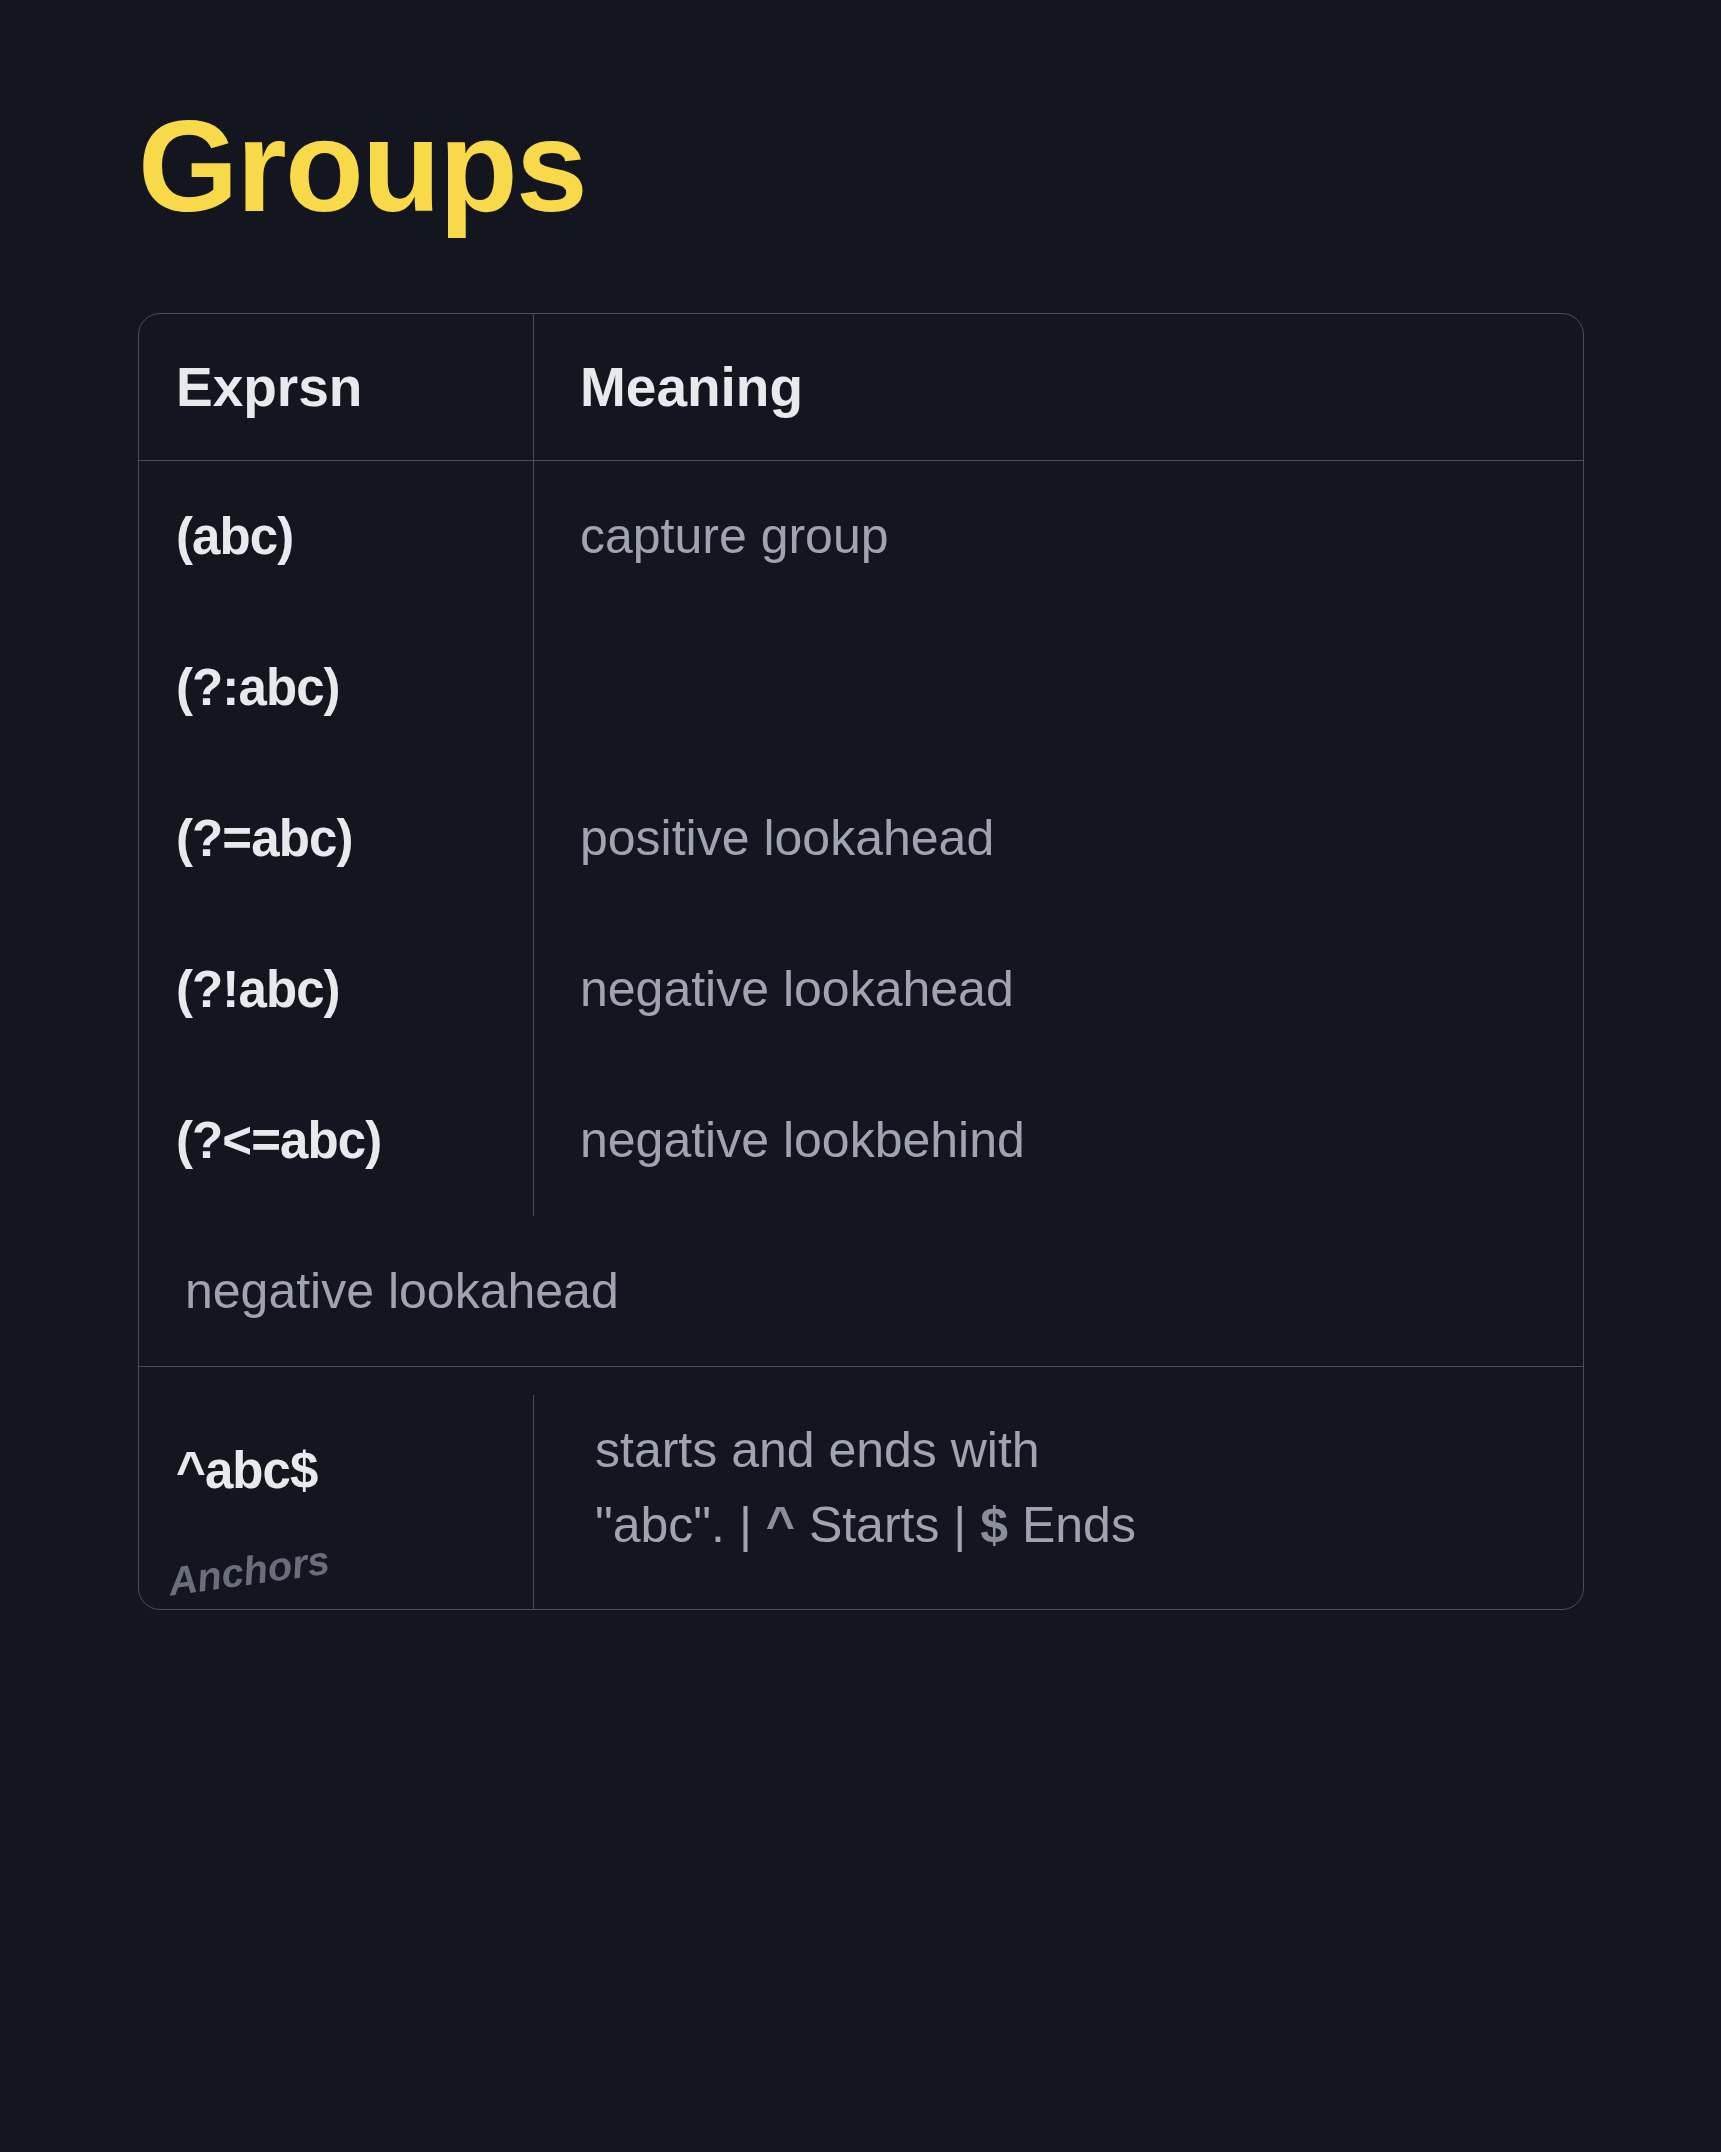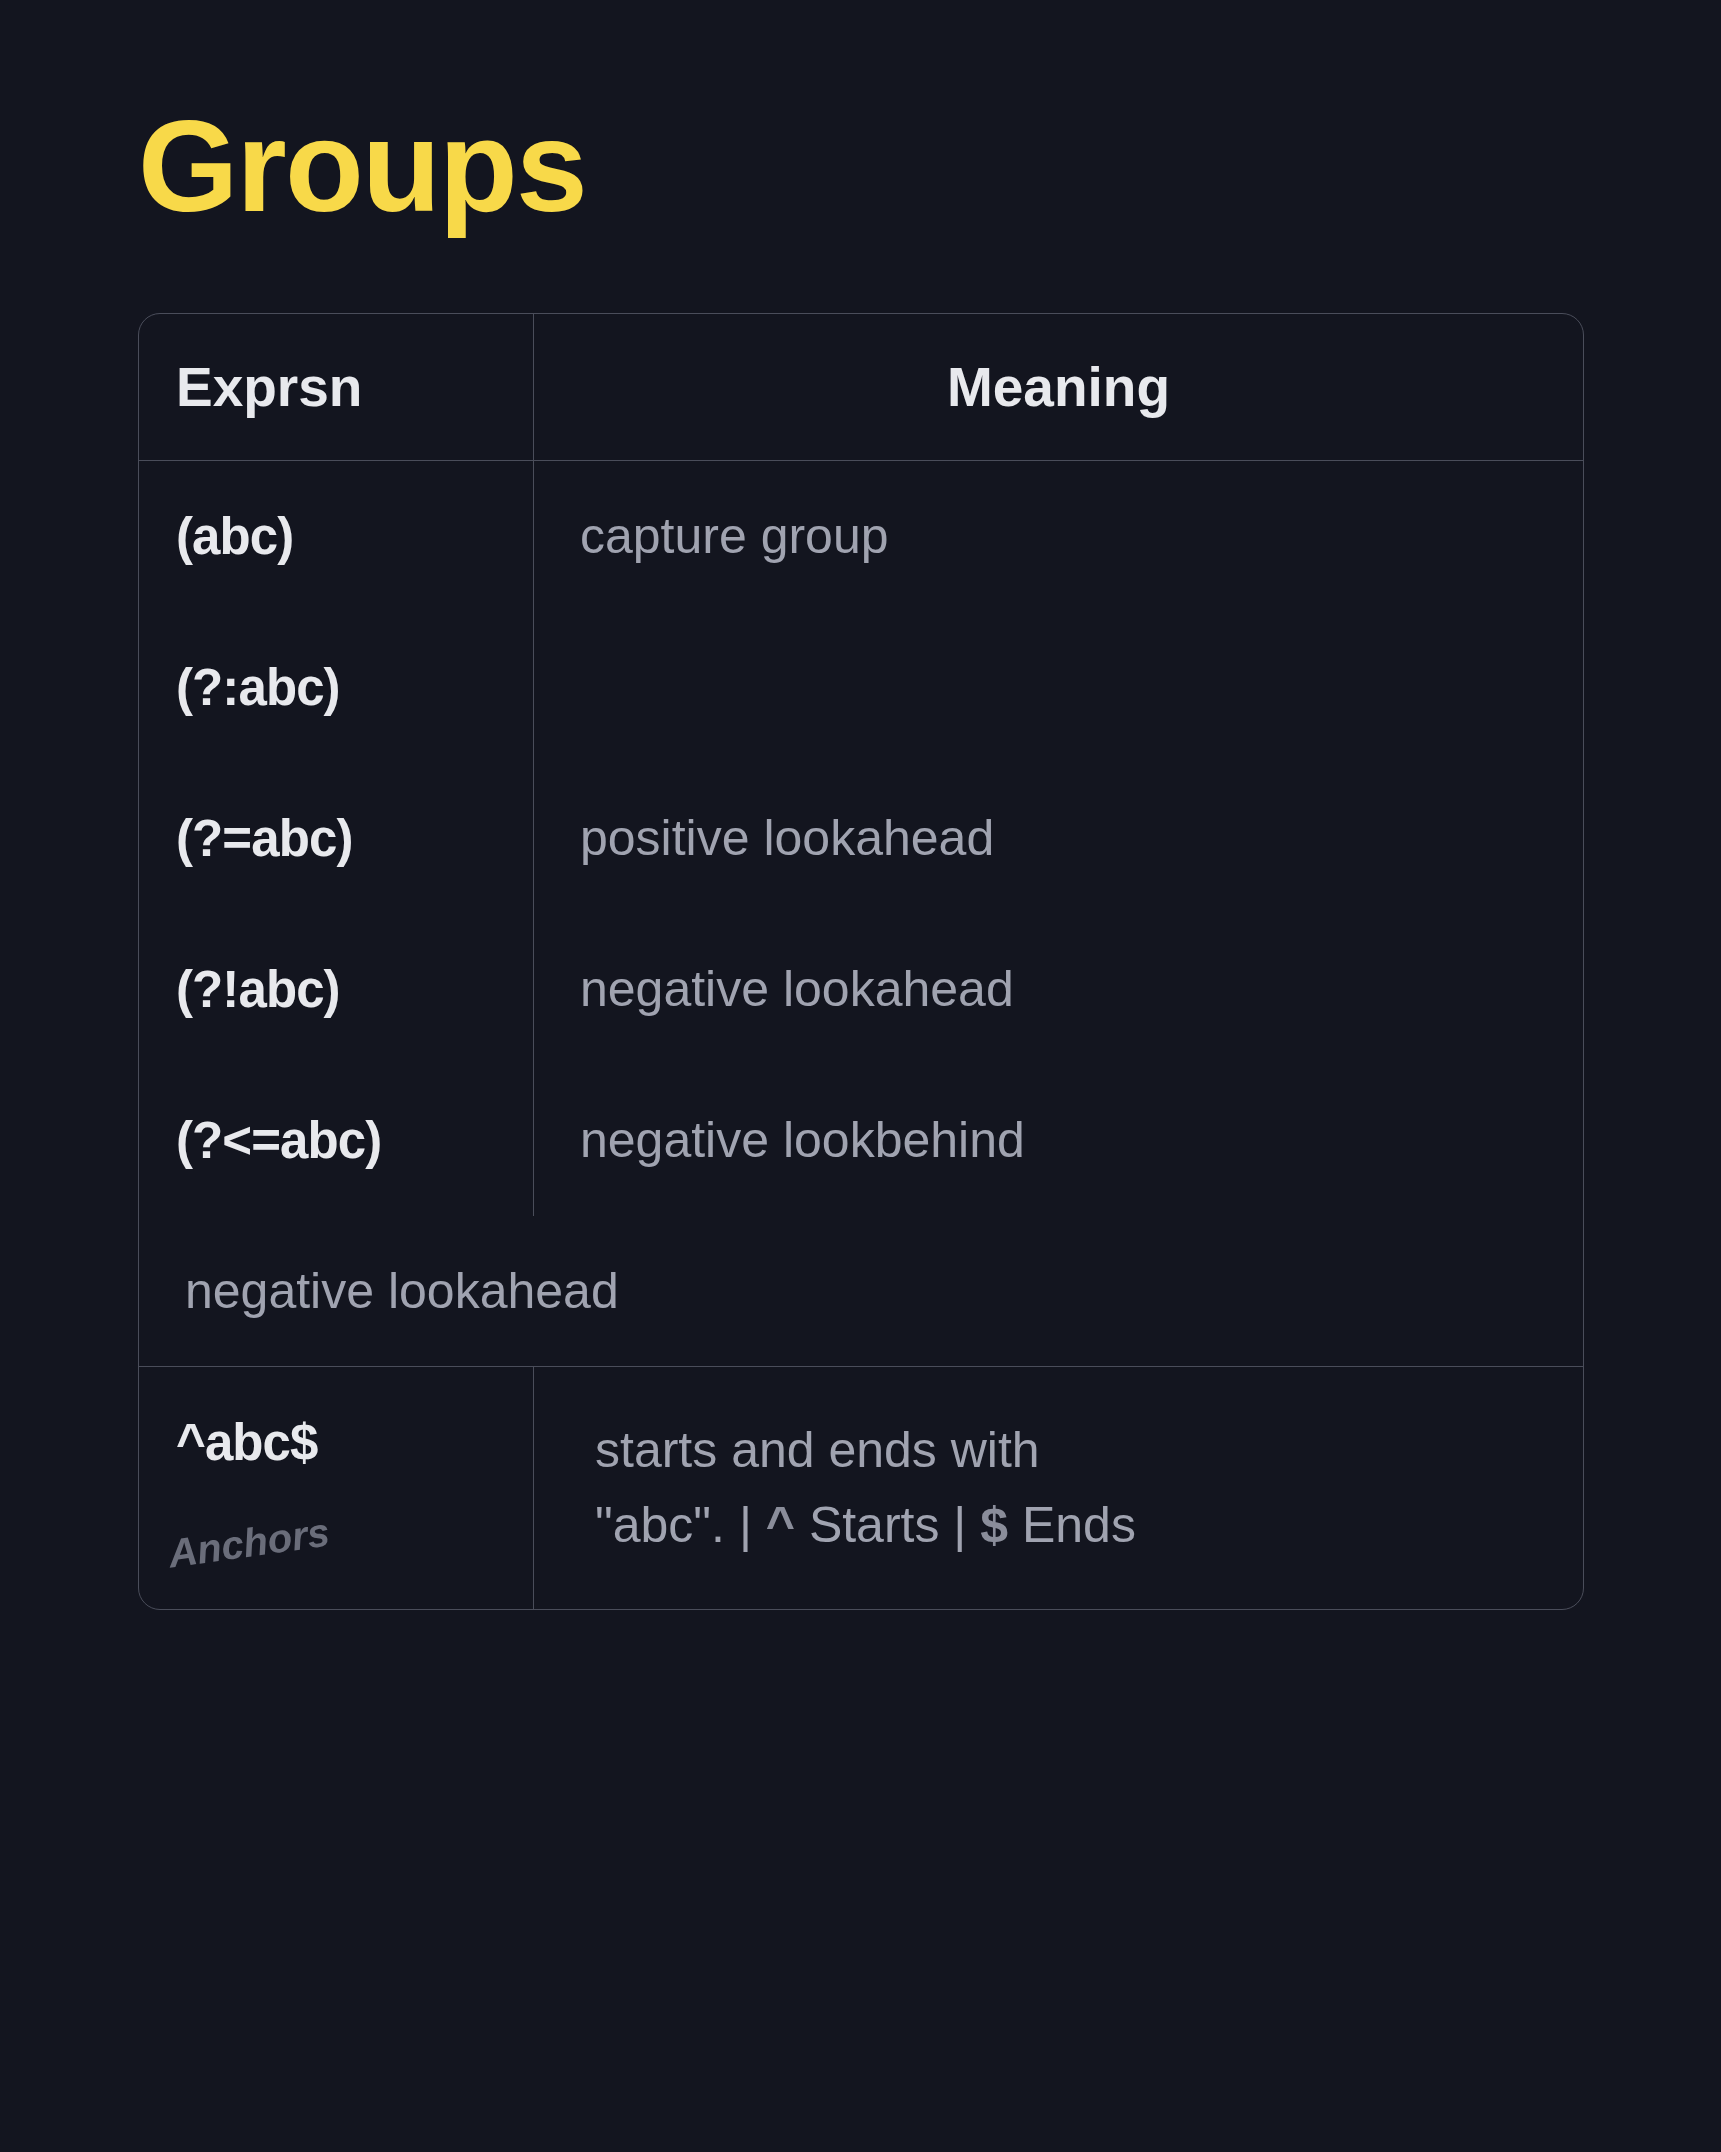--- a/index.html
+++ b/index.html
@@ -31,21 +31,20 @@
       border-bottom: 1.8px solid #4a4d5a;
     }
     .col-exprsn {
       width: 395px;
       padding: 41px 37px;
       border-right: 1.8px solid #4a4d5a;
     }
     .col-meaning {
       flex: 1;
       padding: 41px 46px;
-      text-align: center;
     }
     .header-text {
       color: #e8e9ed;
       font-size: 55px;
       font-weight: 700;
     }
     .table-body {
       display: flex;
       flex-direction: column;
     }
@@ -67,20 +66,21 @@
       font-weight: 700;
       letter-spacing: -0.9px;
     }
     .meaning-text {
       color: #a0a3b0;
       font-size: 50px;
       font-weight: 400;
     }
     .separator-row {
       border-top: 1.8px solid #4a4d5a;
+      align-items: flex-end;
     }
     .anchors-row .cell-exprsn {
       padding-bottom: 27.5px;
       display: flex;
       flex-direction: column;
       gap: 37px;
     }
     .anchors-label {
       color: #6a6d7a;
       font-size: 40px;

